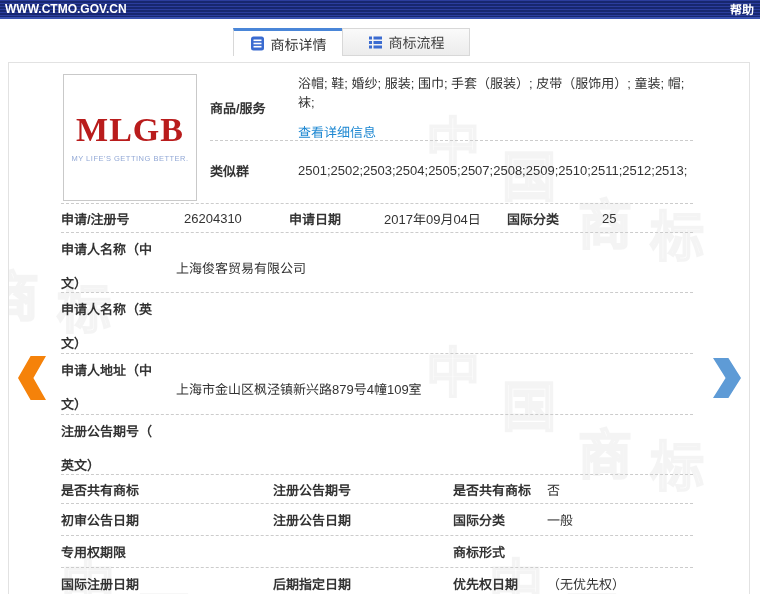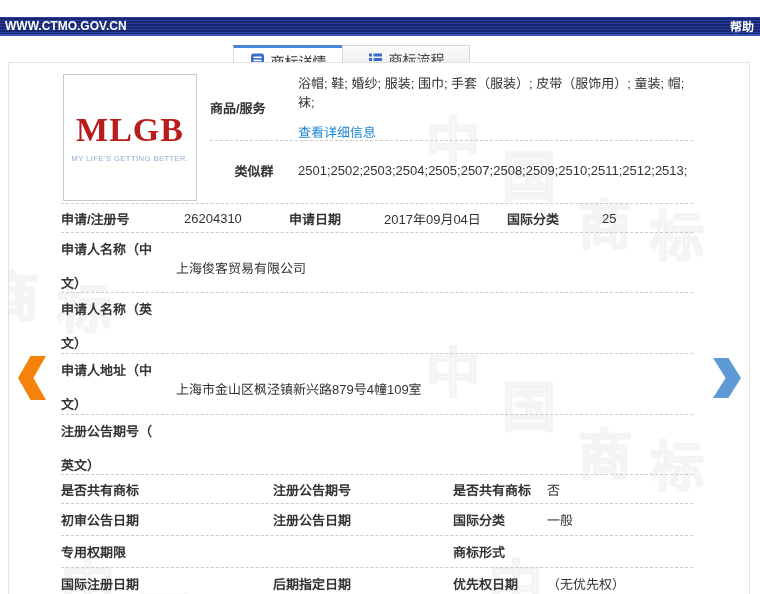--- a/index.html
+++ b/index.html
@@ -10,21 +10,21 @@
     font-size:13px;
   }
   
   .topbar{
     height:17px;box-sizing:content-box;
     display:flex;align-items:center;
     padding:0 6px 0 5px;
     background:repeating-linear-gradient(180deg,#2b3d9d 0 1px,#17276f 1px 3px);
     border-bottom:2px solid #3a52b0;
     color:#fff;font-size:12px;font-weight:bold;
-    white-space:nowrap;overflow:hidden;margin-top:17px;
+    white-space:nowrap;overflow:hidden;
   }
   .topbar-right{margin-left:auto;display:flex;gap:20px;align-items:center;}
   .topbar a{color:#fff;text-decoration:none;cursor:pointer;}
   
   .tabstrip{display:flex;margin:9px 0 0 233px;height:28px;}
   .tab{
     display:flex;align-items:center;justify-content:center;gap:6px;
     font-size:14px;box-sizing:border-box;cursor:pointer;color:#444;
   }
   .tab.active{
@@ -66,21 +66,21 @@
     font-family:Liberation Serif, serif;font-weight:bold;
     font-size:34px;line-height:1;color:#b91c1c;letter-spacing:1px;
   }
   .logo-tagline{
     margin-top:7px;font-size:7.5px;letter-spacing:0.5px;color:#93a9d6;
     white-space:nowrap;
   }
   .top-right{flex:1;margin-left:13px;display:flex;flex-direction:column;}
   .ts-row{display:flex;align-items:center;}
   .ts-rowA{height:66px;}
-  .ts-rowB{flex:1;text-align:center;}
+  .ts-rowB{flex:1;}
   .ts-lbl{width:88px;font-weight:bold;flex:0 0 auto;}
   .goods-val{display:flex;flex-direction:column;gap:11px;}
   .ts-divider{border-top:1px dashed #ccc;}
   .link{color:#1e88d2;text-decoration:none;cursor:pointer;}
   
   .row{display:grid;align-items:center;border-bottom:1px dashed #ccc;}
   .g-mid{grid-template-columns:115px 97px 87px 115px 87px 1fr;height:28px;gap:8px;}
   .g-std{grid-template-columns:115px 97px 87px 93px 94px 1fr;}
   .g-one{grid-template-columns:115px 1fr;}
   .h28{height:28px;}.h30{height:30px;}.h31{height:31px;}

